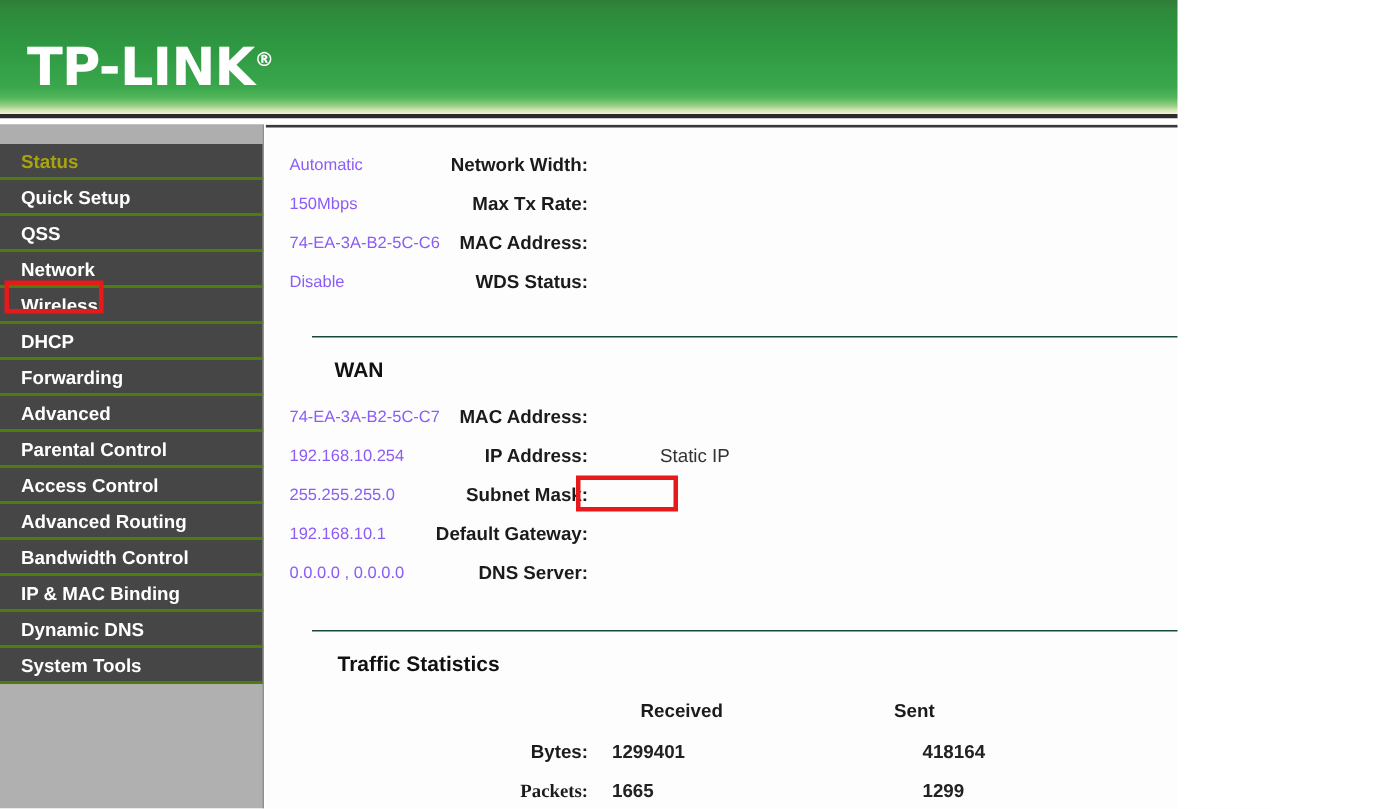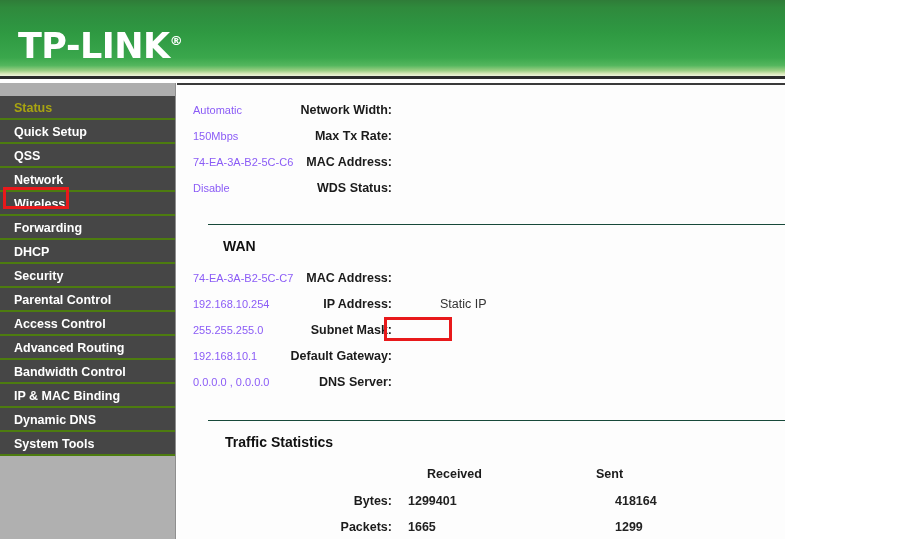--- a/index.html
+++ b/index.html
@@ -324,23 +324,23 @@
   <div id="header-rule2"></div>
 
   <div id="sidebar">
     <div id="sidebar-top-strip"></div>
     <div id="menu">
         <div class="menu-item active">Status</div>
         <div class="menu-item">Quick Setup</div>
         <div class="menu-item">QSS</div>
         <div class="menu-item">Network</div>
         <div class="menu-item">Wireless</div>
+        <div class="menu-item">DHCP</div>
         <div class="menu-item">Forwarding</div>
-        <div class="menu-item">DHCP</div>
-        <div class="menu-item">Security</div>
+        <div class="menu-item">Advanced</div>
         <div class="menu-item">Parental Control</div>
         <div class="menu-item">Access Control</div>
         <div class="menu-item">Advanced Routing</div>
         <div class="menu-item">Bandwidth Control</div>
         <div class="menu-item">IP &amp; MAC Binding</div>
         <div class="menu-item">Dynamic DNS</div>
         <div class="menu-item">System Tools</div>
       </div>
     <div id="menu-annotation"></div>
   </div>
@@ -397,21 +397,21 @@
 
       <div class="divider" style="top:337px;"></div>
 
       <div class="section-title" style="left:48px; top:351px;">Traffic Statistics</div>
       <div class="col-head" style="left:250px; top:384px;">Received</div>
       <div class="col-head" style="left:419px; top:384px;">Sent</div>
       <div id="traffic-rows">
           <div class="stat-label" style="left: 0px; width: 215px; top: 411px;">Bytes:</div>
           <div class="stat-val" style="left: 231px; top: 411px;">1299401</div>
           <div class="stat-val" style="left: 438px; top: 411px;">418164</div>
-          <div class="stat-label" style="left: 0px; width: 215px; top: 437px;">Packets:</div>
+          <div class="stat-label" style="left: 0px; width: 215px; top: 437px; font-family: Liberation Serif, serif;">Packets:</div>
           <div class="stat-val" style="left: 231px; top: 437px;">1665</div>
           <div class="stat-val" style="left: 438px; top: 437px;">1299</div>
         </div>
 
     </div>
     <div id="wan-annotation"></div>
   </div>
 
   <div id="scrollbar">
     <div class="sb-btn" id="sb-up">

